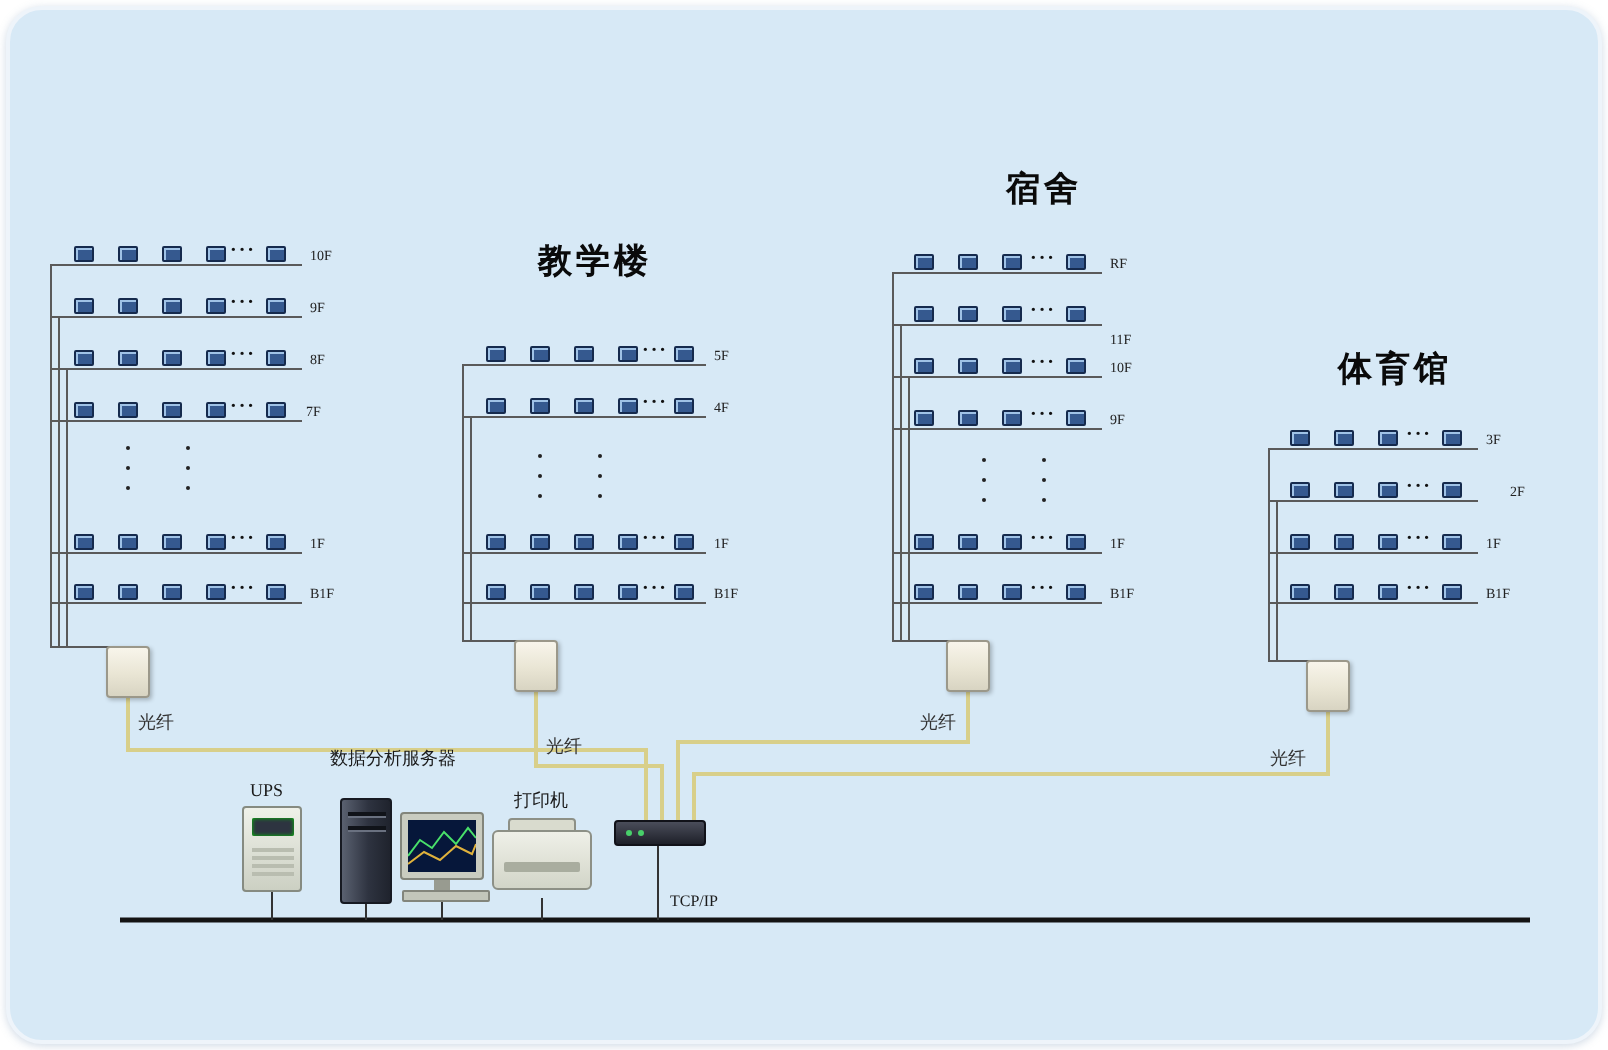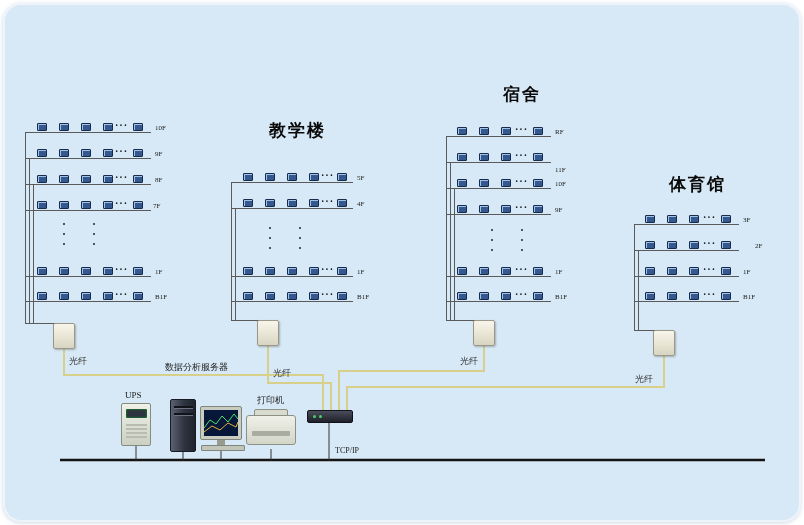--- a/index.html
+++ b/index.html
@@ -281,21 +281,21 @@
   <span class="fiber-label" style="left:268px;top:362px">光纤</span>
   <span class="fiber-label" style="left:455px;top:350px">光纤</span>
   <span class="fiber-label" style="left:630px;top:368px">光纤</span>
 
   <span class="lbl" style="left:120px;top:385px">UPS</span>
   <div class="ups">
     <div class="ups-screen"></div>
     <div class="ups-vents"></div>
   </div>
 
-  <span class="lbl" style="left:160px;top:356px">数据分析服务器</span>
+  <span class="lbl" style="left:160px;top:368px">数据分析服务器</span>
   <div class="tower">
     <div class="tower-slot" style="top:6px"></div>
     <div class="tower-slot" style="top:13px"></div>
   </div>
   <div class="monitor">
     <div class="screen">
       <svg width="34" height="26" viewBox="0 0 34 26">
         <polyline points="0,18 6,10 12,14 18,6 24,12 30,4 34,9" fill="none" stroke="#49e06a" stroke-width="1"></polyline>
         <polyline points="0,22 8,16 16,20 24,13 32,17 34,12" fill="none" stroke="#e0b23c" stroke-width="1"></polyline>
       </svg>

